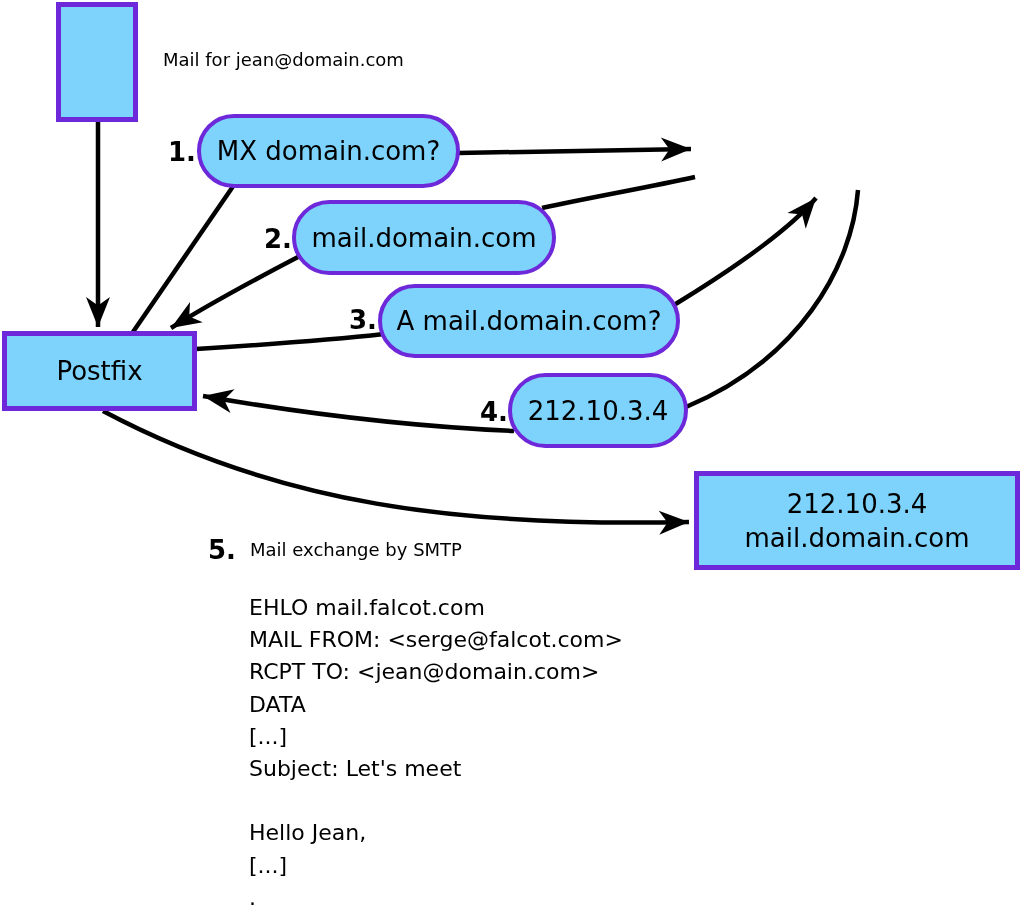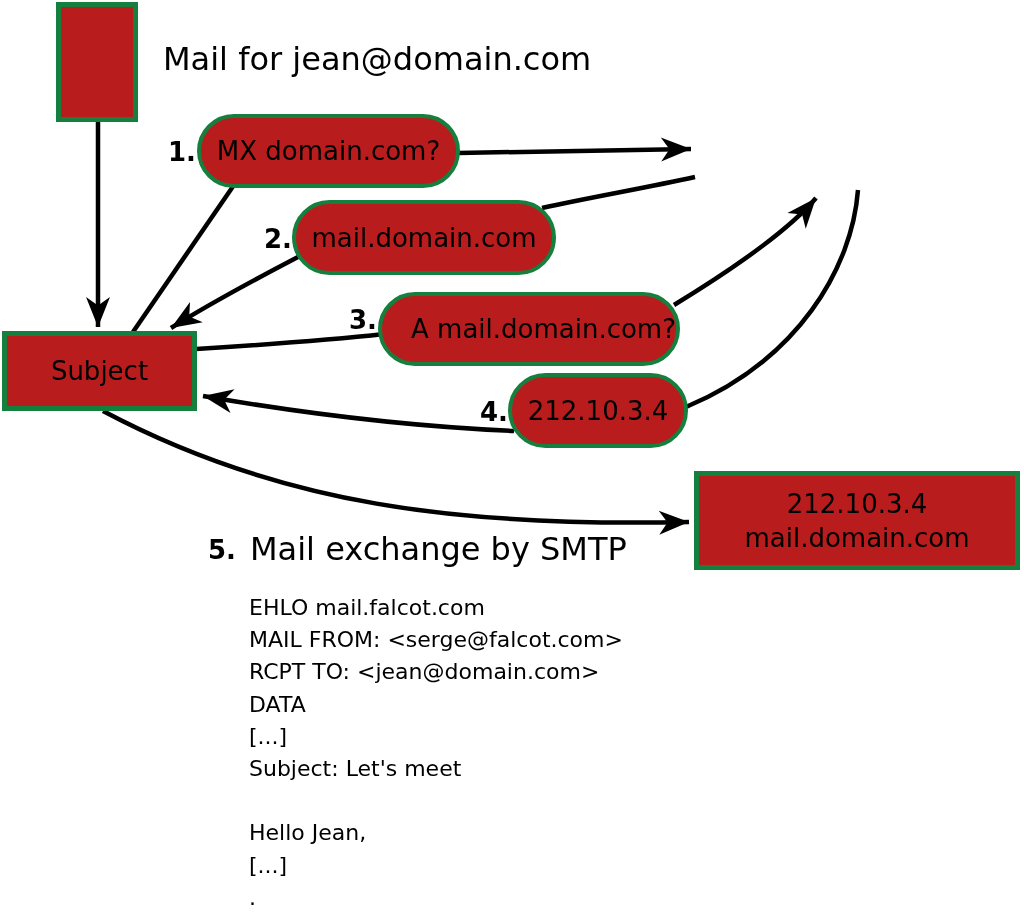--- a/index.html
+++ b/index.html
@@ -8,22 +8,22 @@
     width:1024px;height:919px;
     background:#ffffff;
     font-family:"DejaVu Sans","Liberation Sans",sans-serif;
     color:#000;
     overflow:hidden;
   }
   #connectors{position:absolute;left:0;top:0;z-index:1;}
   .node{
     position:absolute;
     box-sizing:border-box;
-    background:#b91c1c;
-    border:5px solid #15803d;
+    background:#7dd3fc;
+    border:5px solid #6d28d9;
     display:flex;
     align-items:center;
     justify-content:center;
     text-align:center;
     font-size:26px;
     line-height:32px;
     z-index:2;
   }
   .pill{
     border-width:4px;
@@ -32,21 +32,21 @@
   .num{
     position:absolute;
     transform:translate(-50%,-50%);
     font-size:26px;
     font-weight:bold;
     z-index:3;
     white-space:nowrap;
   }
   .freetext{
     position:absolute;
-    font-size:32px;
+    font-size:18px;
     line-height:33px;
     white-space:nowrap;
     z-index:3;
   }
   #smtp-session{
     position:absolute;
     left:249px;top:592px;
     margin:0;
     font-family:"DejaVu Sans","Liberation Sans",sans-serif;
     font-size:22px;
@@ -77,36 +77,36 @@
       <path d="M674,305 C728,272 788,231 816,198" marker-end="url(#ah)"></path>
       <path d="M858,190 C852,268 798,360 686,407"></path>
       <path d="M514,431 C400,426 295,412 203,396" marker-end="url(#ah)"></path>
       <path d="M103,411 C280,505 460,527 689,522" marker-end="url(#ah)"></path>
     </g>
   </svg>
 
   <div class="node" style="left:56px;top:2px;width:82px;height:120px;"></div>
 
   <div class="node" style="left:2px;top:331px;width:195px;height:80px;">
-    <span>Subject</span>
+    <span>Postfix</span>
   </div>
 
 
   <div class="node twoline" style="left:694px;top:471px;width:326px;height:99px;">
     <span>212.10.3.4</span>
     <span>mail.domain.com</span>
   </div>
 
   <div class="node pill" style="left:197px;top:114px;width:263px;height:74px;">
     <span>MX domain.com?</span>
   </div>
   <div class="node pill" style="left:292px;top:200px;width:264px;height:75px;">
     <span>mail.domain.com</span>
   </div>
-  <div class="node pill" style="left:378px;top:292px;width:302px;height:74px;justify-content:flex-end;">
+  <div class="node pill" style="left:378px;top:284px;width:302px;height:74px;">
     <span>A mail.domain.com?</span>
   </div>
   <div class="node pill" style="left:508px;top:373px;width:180px;height:75px;">
     <span>212.10.3.4</span>
   </div>
 
   <div class="num" style="left:182px;top:152px;">1.</div>
   <div class="num" style="left:278px;top:239px;">2.</div>
   <div class="num" style="left:363px;top:320px;">3.</div>
   <div class="num" style="left:494px;top:412px;">4.</div>

